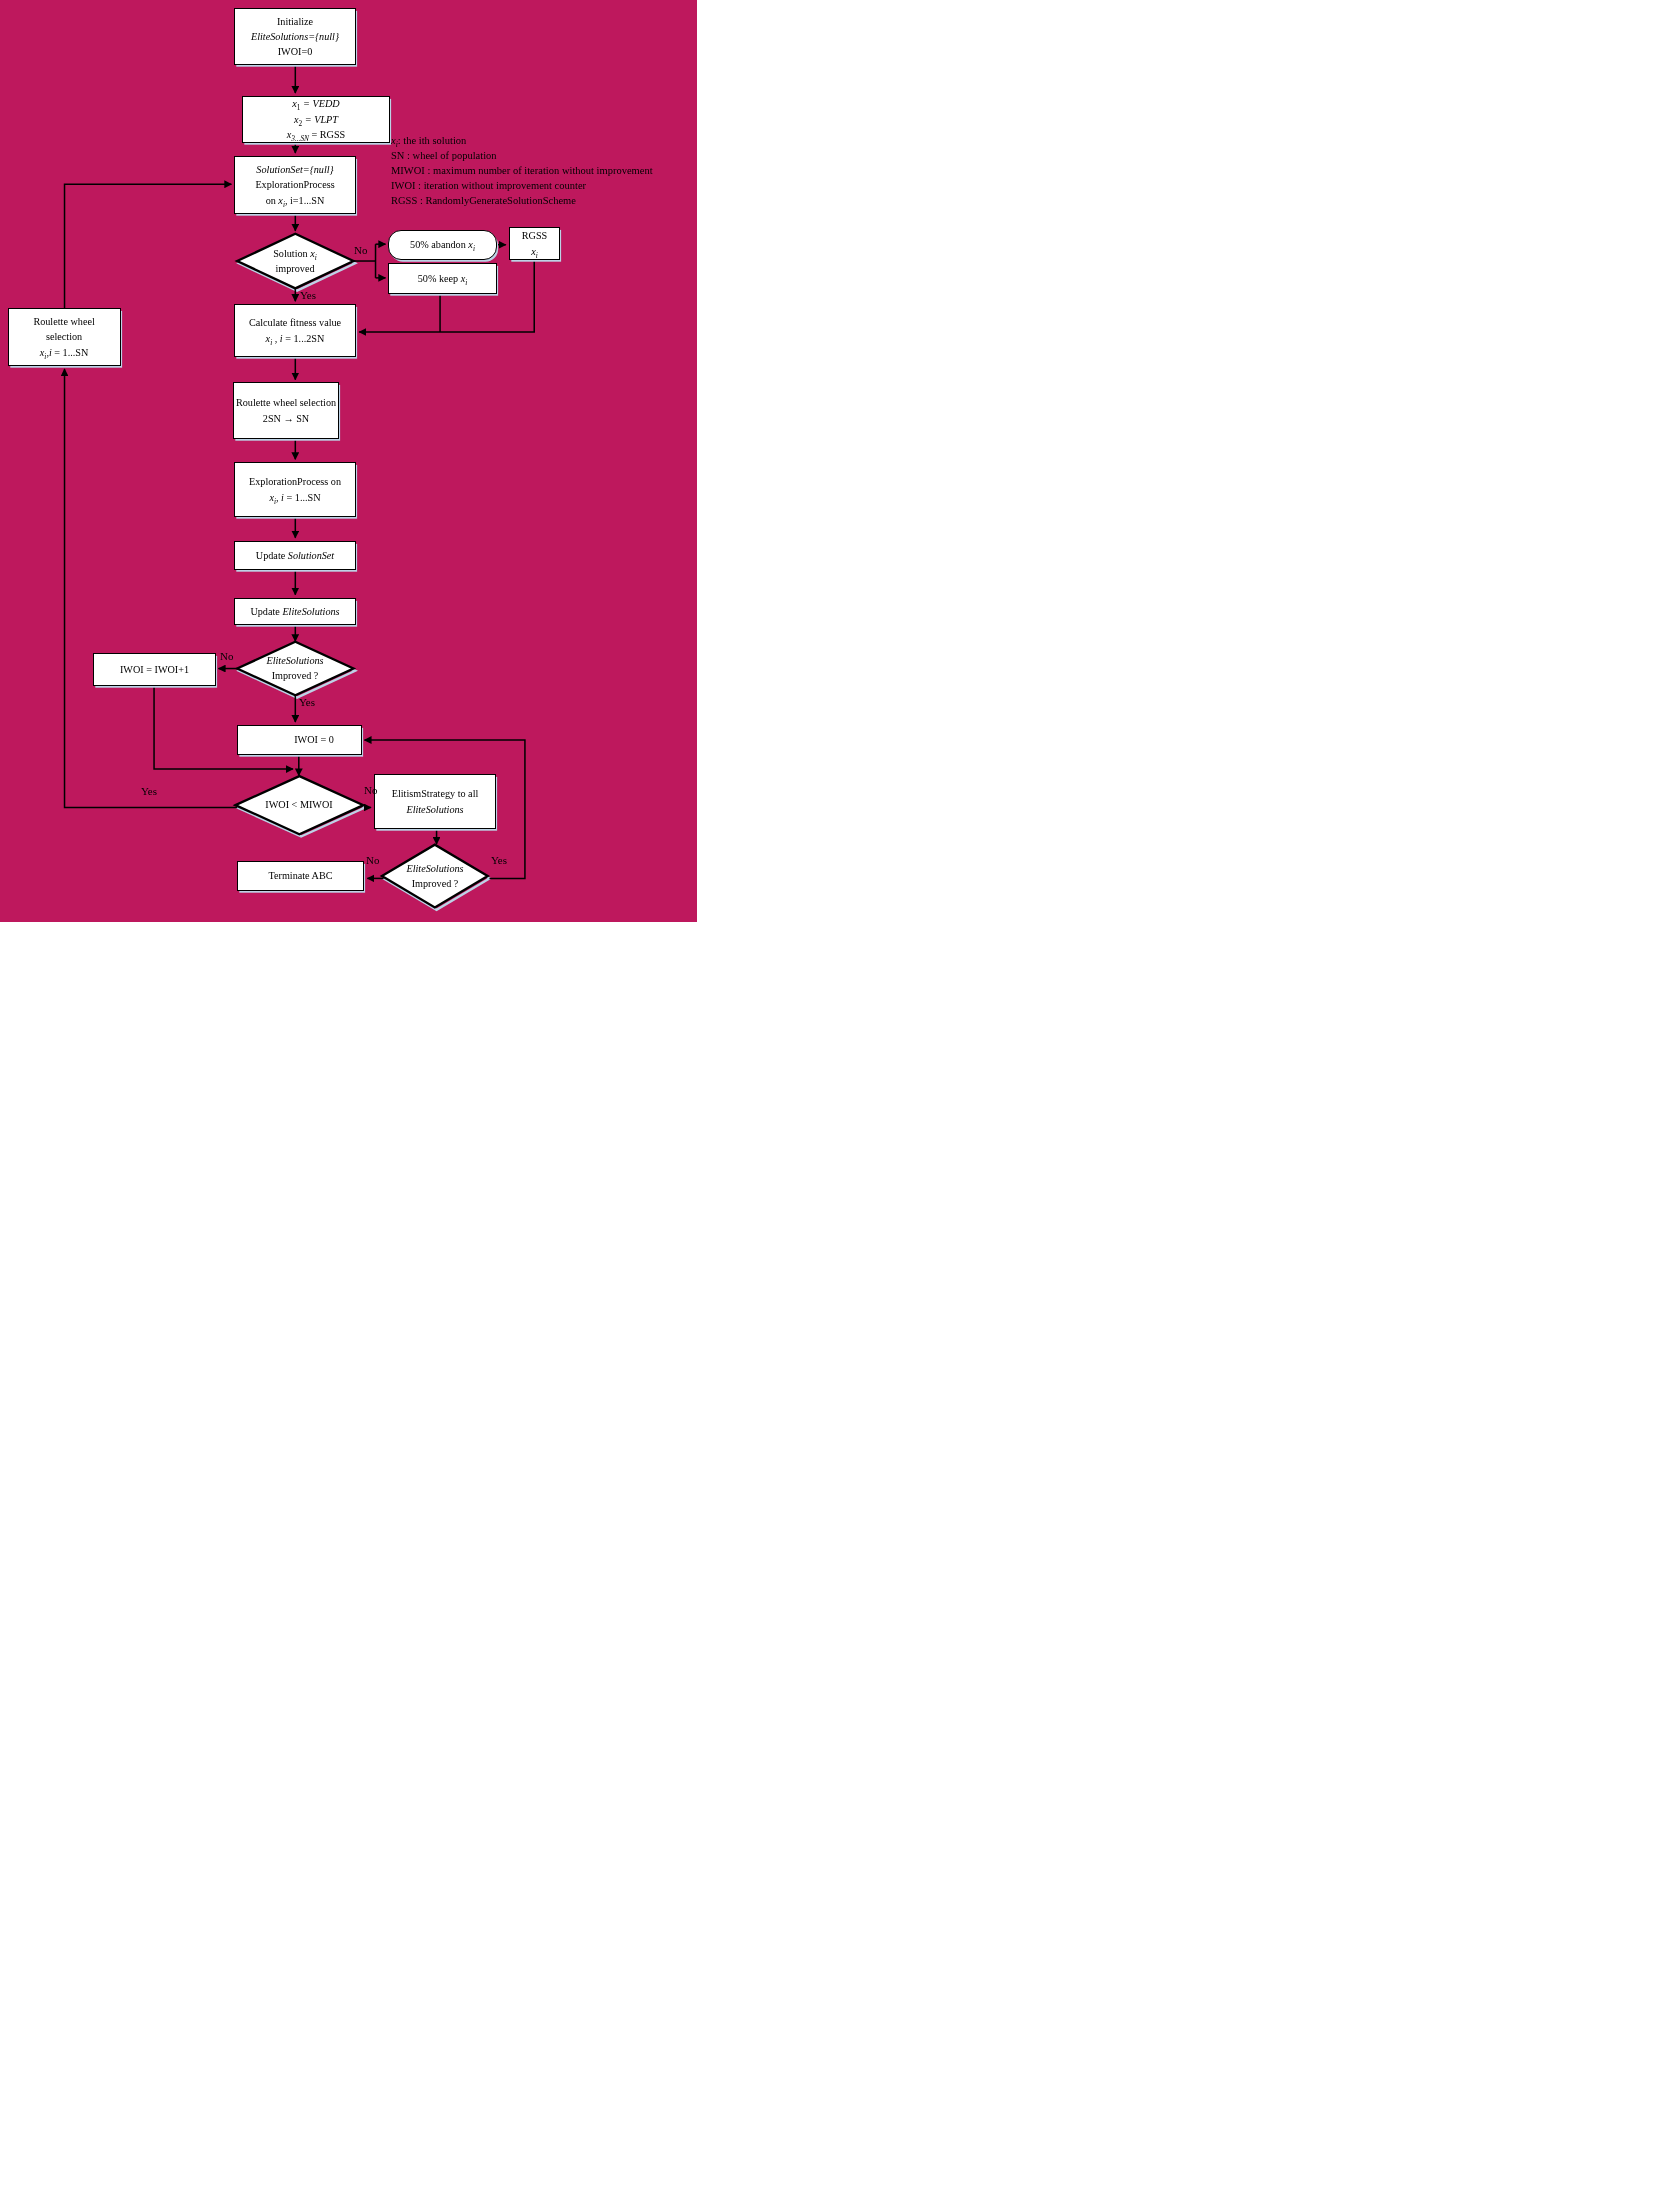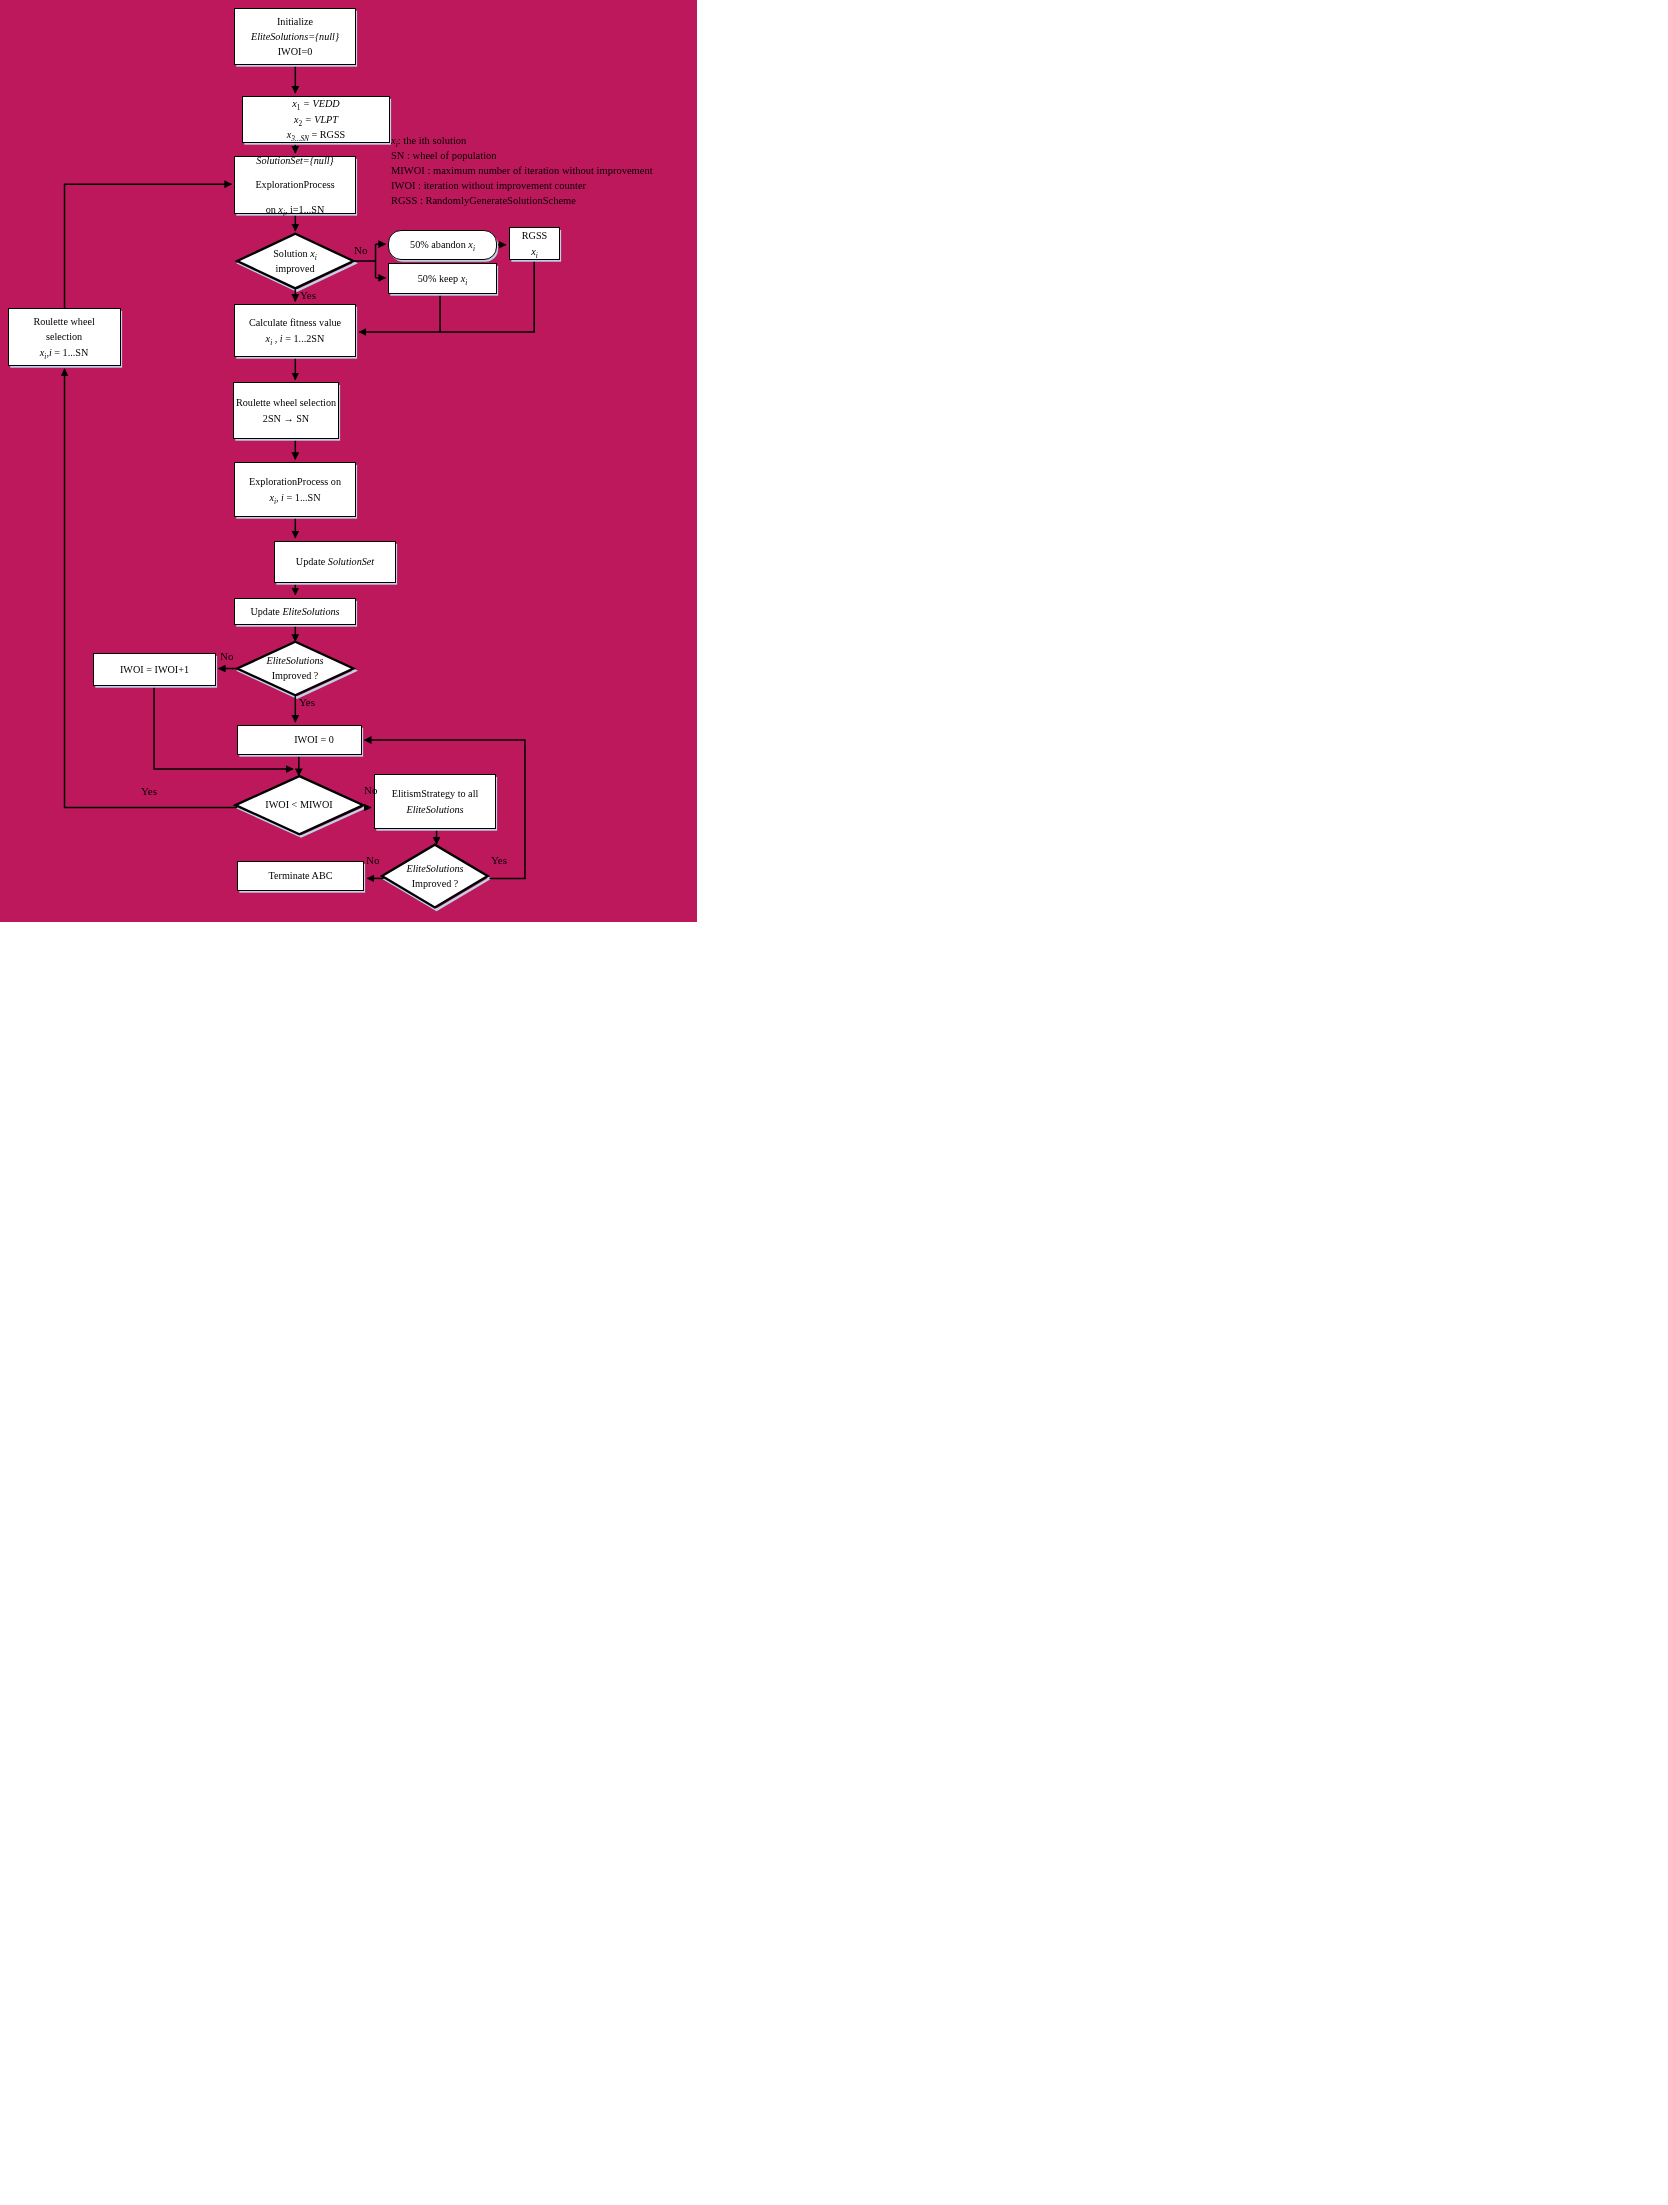--- a/index.html
+++ b/index.html
@@ -84,21 +84,21 @@
   <div class="box" style="left:234px;top:8.1px;width:122px;height:57px;">
       <div class="tline"><span>Initialize</span></div>
       <div class="tline"><span class="it">EliteSolutions</span><span class="it">={null}</span></div>
       <div class="tline"><span>IWOI=0</span></div>
     </div>
   <div class="box tight" style="left:234px;top:96px;width:148px;height:47px;margin-left:8px;">
       <div class="tline"><span class="it">x</span><sub>1</sub><span class="it"> = </span><span class="it">VEDD</span></div>
       <div class="tline"><span class="it">x</span><sub>2</sub><span class="it"> = </span><span class="it">VLPT</span></div>
       <div class="tline"><span class="it">x</span><sub class="it">3...SN</sub><span> = RGSS</span></div>
     </div>
-  <div class="box" style="left:234px;top:156px;width:122px;height:58px;gap:9px;">
+  <div class="box" style="left:234px;top:156px;width:122px;height:58px;">
       <div class="tline"><span class="it">SolutionSet</span><span class="it">={null}</span></div>
       <div class="tline"><span>ExplorationProcess</span></div>
       <div class="tline"><span>on  </span><span class="it">x</span><sub class="it">i</sub><span>, i=1...SN</span></div>
     </div>
   <div class="box" style="left:388px;top:230px;width:109px;height:30px;border-radius:13px;">
       <div class="tline"><span>50% abandon </span><span class="it">x</span><sub class="it">i</sub></div>
     </div>
   <div class="box" style="left:388px;top:263px;width:109px;height:31px;">
       <div class="tline"><span>50% keep </span><span class="it">x</span><sub class="it">i</sub></div>
     </div>
@@ -111,21 +111,21 @@
       <div class="tline"><span class="it">x</span><sub class="it">i</sub><span> , </span><span class="it">i</span><span> = 1...2SN</span></div>
     </div>
   <div class="box" style="left:233px;top:382px;width:106px;height:57px;">
       <div class="tline"><span>Roulette wheel selection</span></div>
       <div class="tline"><span>2SN →  SN</span></div>
     </div>
   <div class="box" style="left:234px;top:462px;width:122px;height:55px;">
       <div class="tline"><span>ExplorationProcess on</span></div>
       <div class="tline"><span class="it">x</span><sub class="it">i</sub><span>, </span><span class="it">i</span><span> = 1...SN</span></div>
     </div>
-  <div class="box" style="left:234px;top:541px;width:122px;height:42px;margin-left:40px;">
+  <div class="box" style="left:234px;top:541px;width:122px;height:29px;">
       <div class="tline"><span>Update </span><span class="it">SolutionSet</span></div>
     </div>
   <div class="box" style="left:234px;top:598px;width:122px;height:27px;">
       <div class="tline"><span>Update </span><span class="it">EliteSolutions</span></div>
     </div>
   <div class="box" style="left:93px;top:653px;width:123px;height:33px;">
       <div class="tline"><span>IWOI = IWOI+1</span></div>
     </div>
   <div class="box" style="left:237px;top:725px;width:125px;height:30px;padding-left:29px;">
       <div class="tline"><span>IWOI = 0</span></div>

